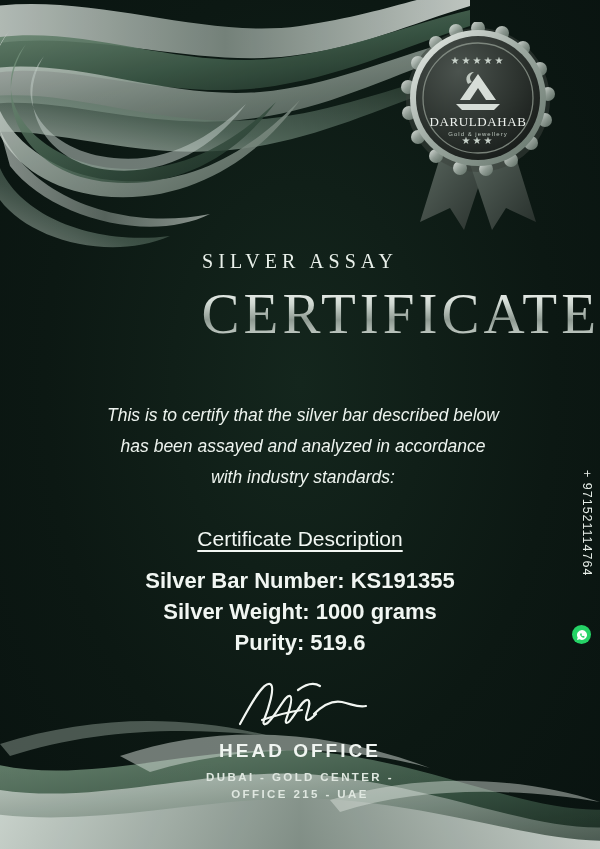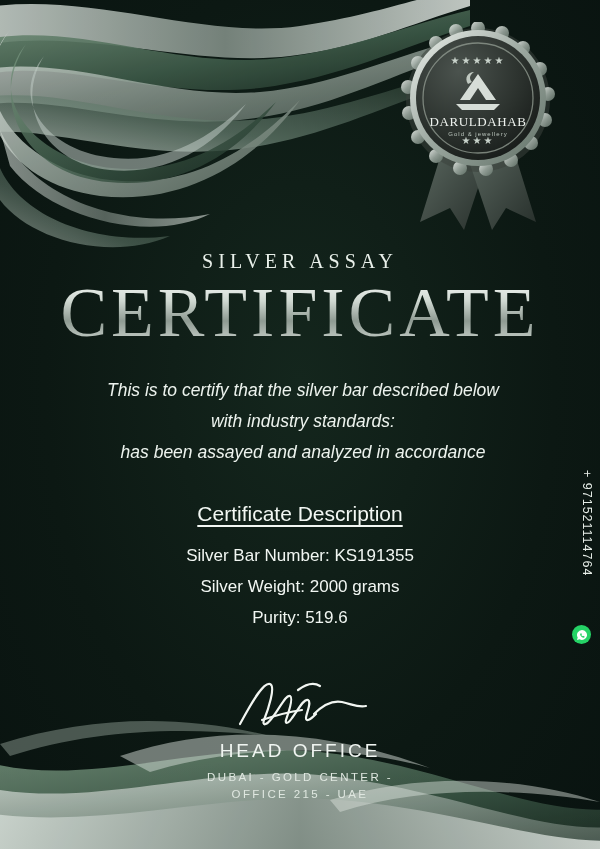--- a/index.html
+++ b/index.html
@@ -32,55 +32,57 @@
   }
   .title-small {
     font-family: "Liberation Serif", serif;
     font-size: 20px;
     letter-spacing: 5px;
     color: #e9f0ea;
     font-weight: 400;
   }
   .title-big {
     font-family: "Liberation Serif", serif;
-    font-size: 70px;
+    font-size: 57px;
     letter-spacing: 4px;
-    margin-top: 0;
+    margin-top: 8px;
     background: linear-gradient(180deg, #ffffff 0%, #cfd8d1 35%, #8e9a92 60%, #e6ece7 100%);
     -webkit-background-clip: text;
     background-clip: text;
     color: transparent;
+    text-align: right;
     -webkit-text-fill-color: transparent;
   }
   .lead {
-    margin-top: 22px;
+    margin-top: 54px;
     font-style: italic;
     font-size: 17.5px;
     line-height: 31px;
     color: #edf3ee;
     font-family: "Liberation Sans", sans-serif;
     padding-left: 6px;
   }
   .section-head {
     margin-top: 34px;
     font-size: 21px;
     color: #f2f7f3;
     text-decoration: underline;
     text-underline-offset: 4px;
   }
   .detail {
-    font-size: 17px;
+    font-size: 22px;
     line-height: 31px;
     color: #f1f6f2;
+    font-weight: bold;
   }
   .details { margin-top: 14px; }
 
   
   .sign-area {
-    position: absolute; left: 0; right: 0; top: 676px; text-align: center;
+    position: absolute; left: 0; right: 0; top: 676px; text-align: center; font-weight: bold;
   }
   .office {
     font-size: 19px;
     letter-spacing: 3px;
     color: #f0f5f1;
     margin-top: 4px;
   }
   .office-sub {
     font-size: 11.5px;
     letter-spacing: 2.4px;
@@ -220,29 +222,29 @@
       <text x="80" y="114" text-anchor="middle" font-family="Liberation Sans, sans-serif" font-size="6" fill="#b9c3bb" letter-spacing="1">Gold &amp; jewellery</text>
     </svg>
   </div>
 
   <div class="content">
     <div class="title-small">SILVER ASSAY</div>
     <div class="title-big">CERTIFICATE</div>
 
     <div class="lead">
       <div>This is to certify that the silver bar described below</div>
+      <div>has been assayed and analyzed in accordance</div>
       <div>with industry standards:</div>
-      <div>has been assayed and analyzed in accordance</div>
     </div>
 
     <div class="section-head">Certificate Description</div>
 
     <div class="details">
       <div class="detail">Silver Bar Number: KS191355</div>
-      <div class="detail">Silver Weight: 2000 grams</div>
+      <div class="detail">Silver Weight: 1000 grams</div>
       <div class="detail">Purity: 519.6</div>
     </div>
   </div>
 
   <div class="sign-area">
     <svg width="180" height="56" viewBox="0 0 180 56">
       <g fill="none" stroke="#f2f6f2" stroke-width="2.2" stroke-linecap="round">
         <path d="M30,48 C44,22 54,6 60,8 C66,10 58,34 54,44 C52,50 56,50 62,42 C70,32 76,18 80,20 C84,22 78,38 76,44 C75,48 78,48 82,42 C88,34 94,22 98,24 C102,26 96,38 96,42 C96,46 100,44 106,38"></path>
         <path d="M104,38 C112,30 122,24 132,26 C142,28 148,32 156,30"></path>
         <path d="M52,44 C64,40 78,36 92,34"></path>

